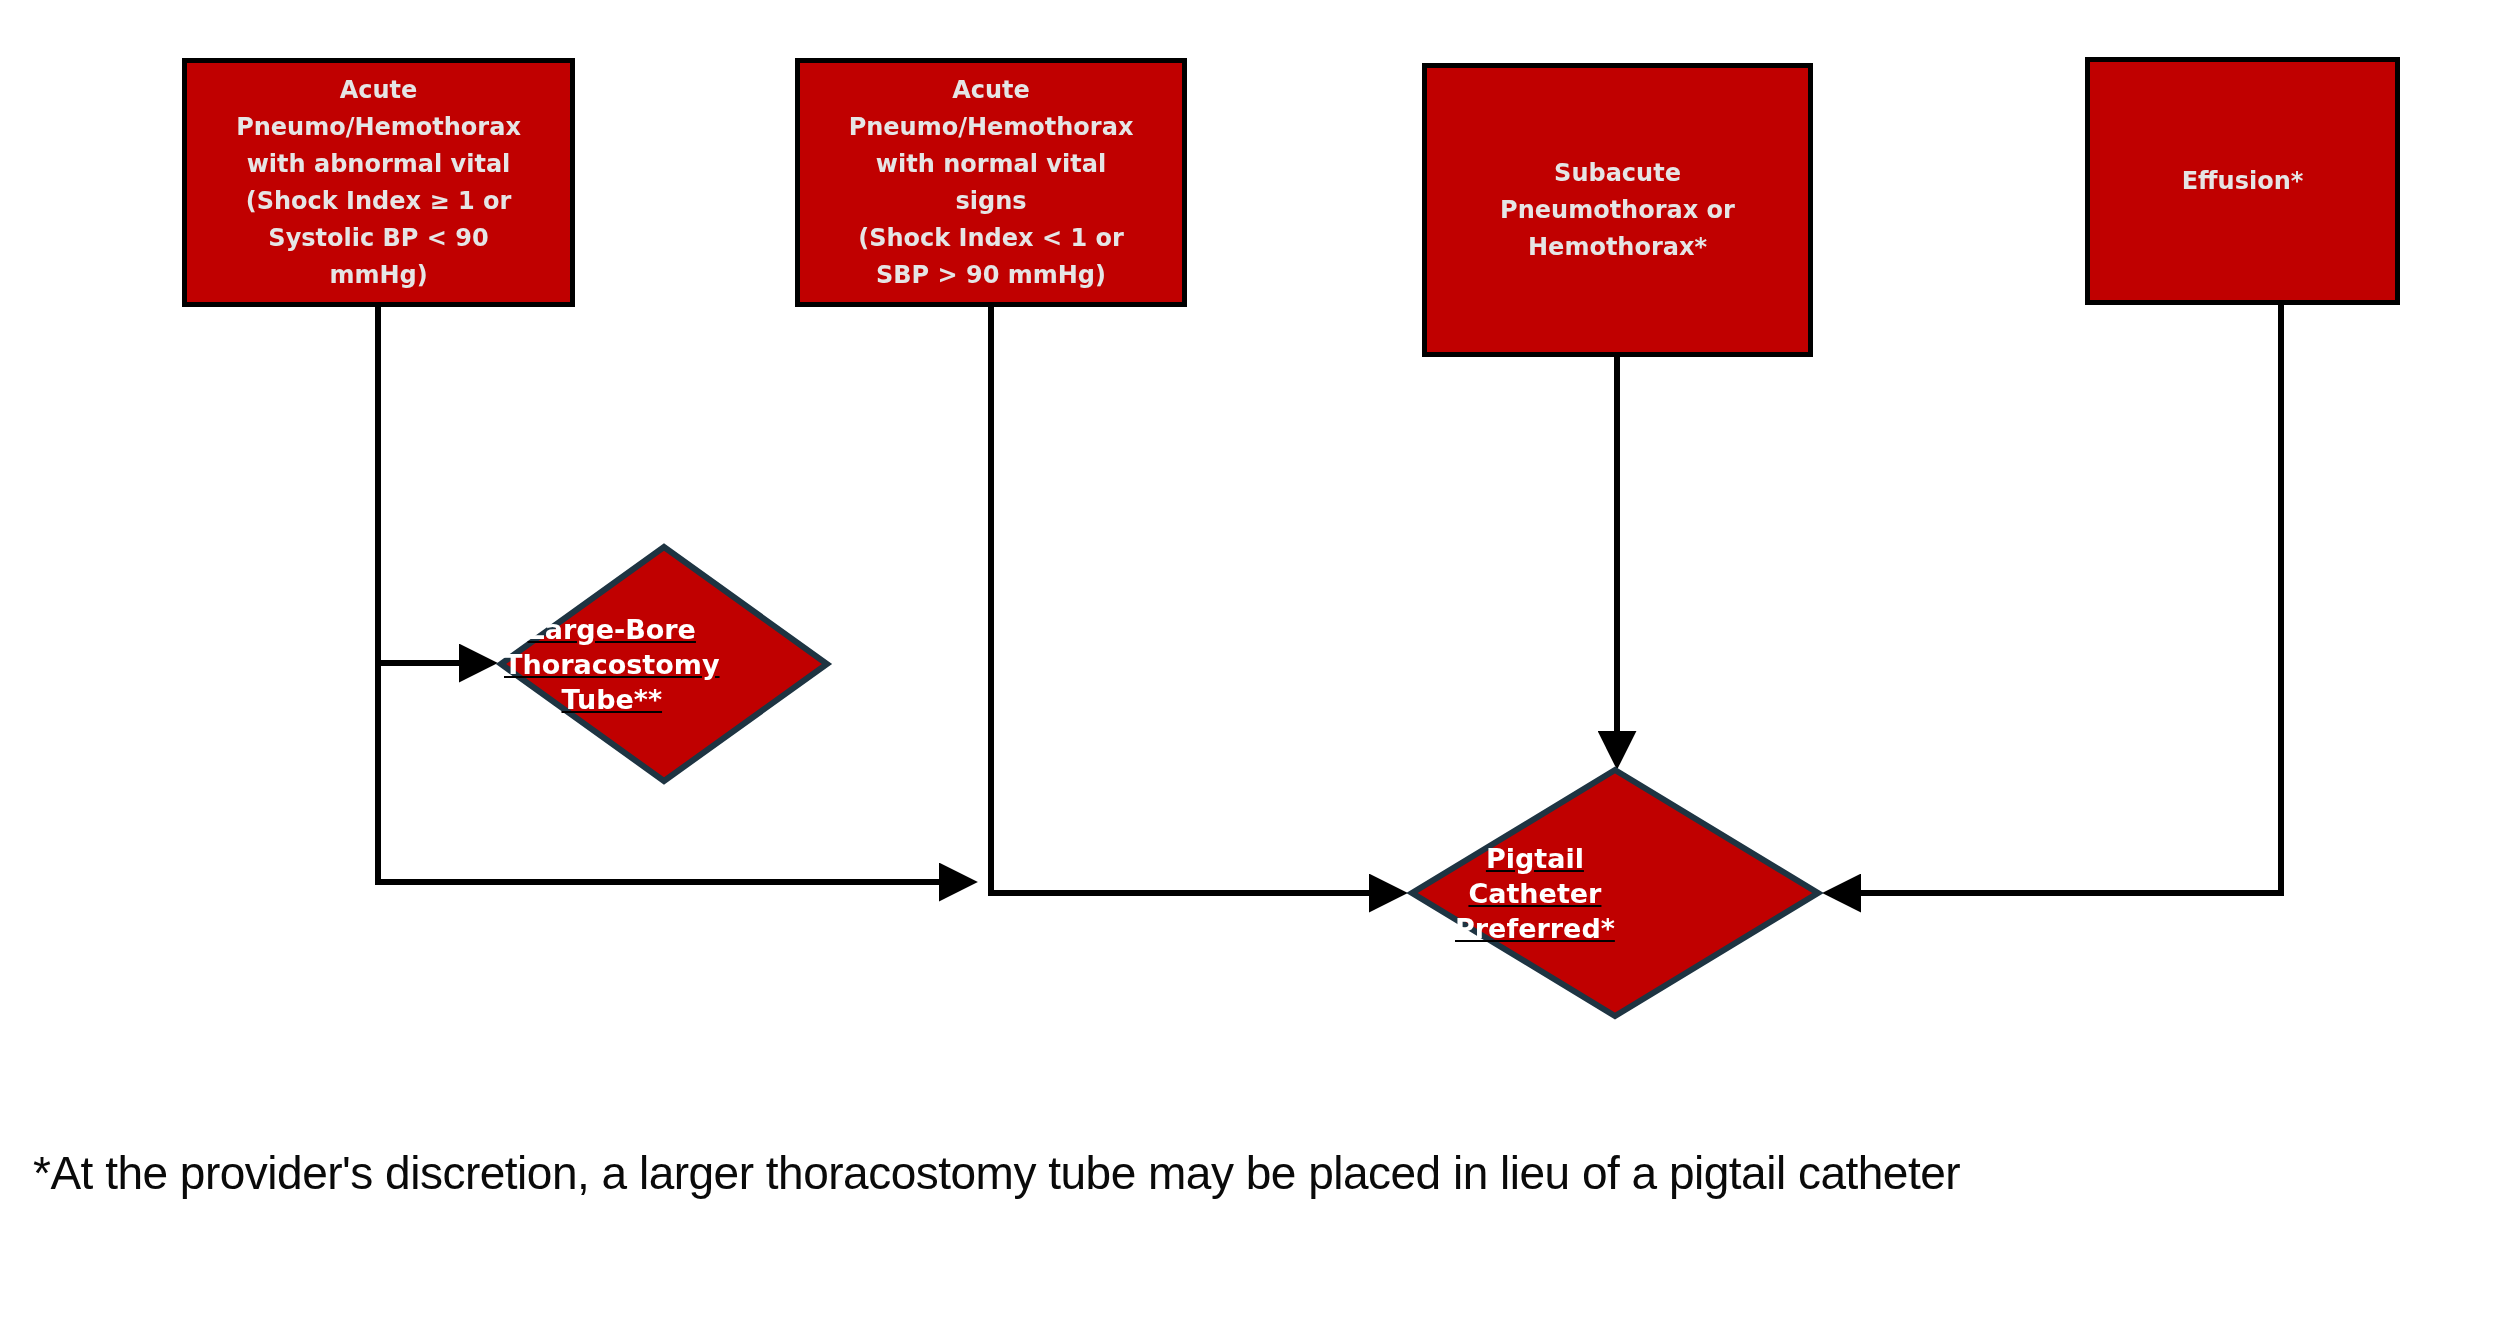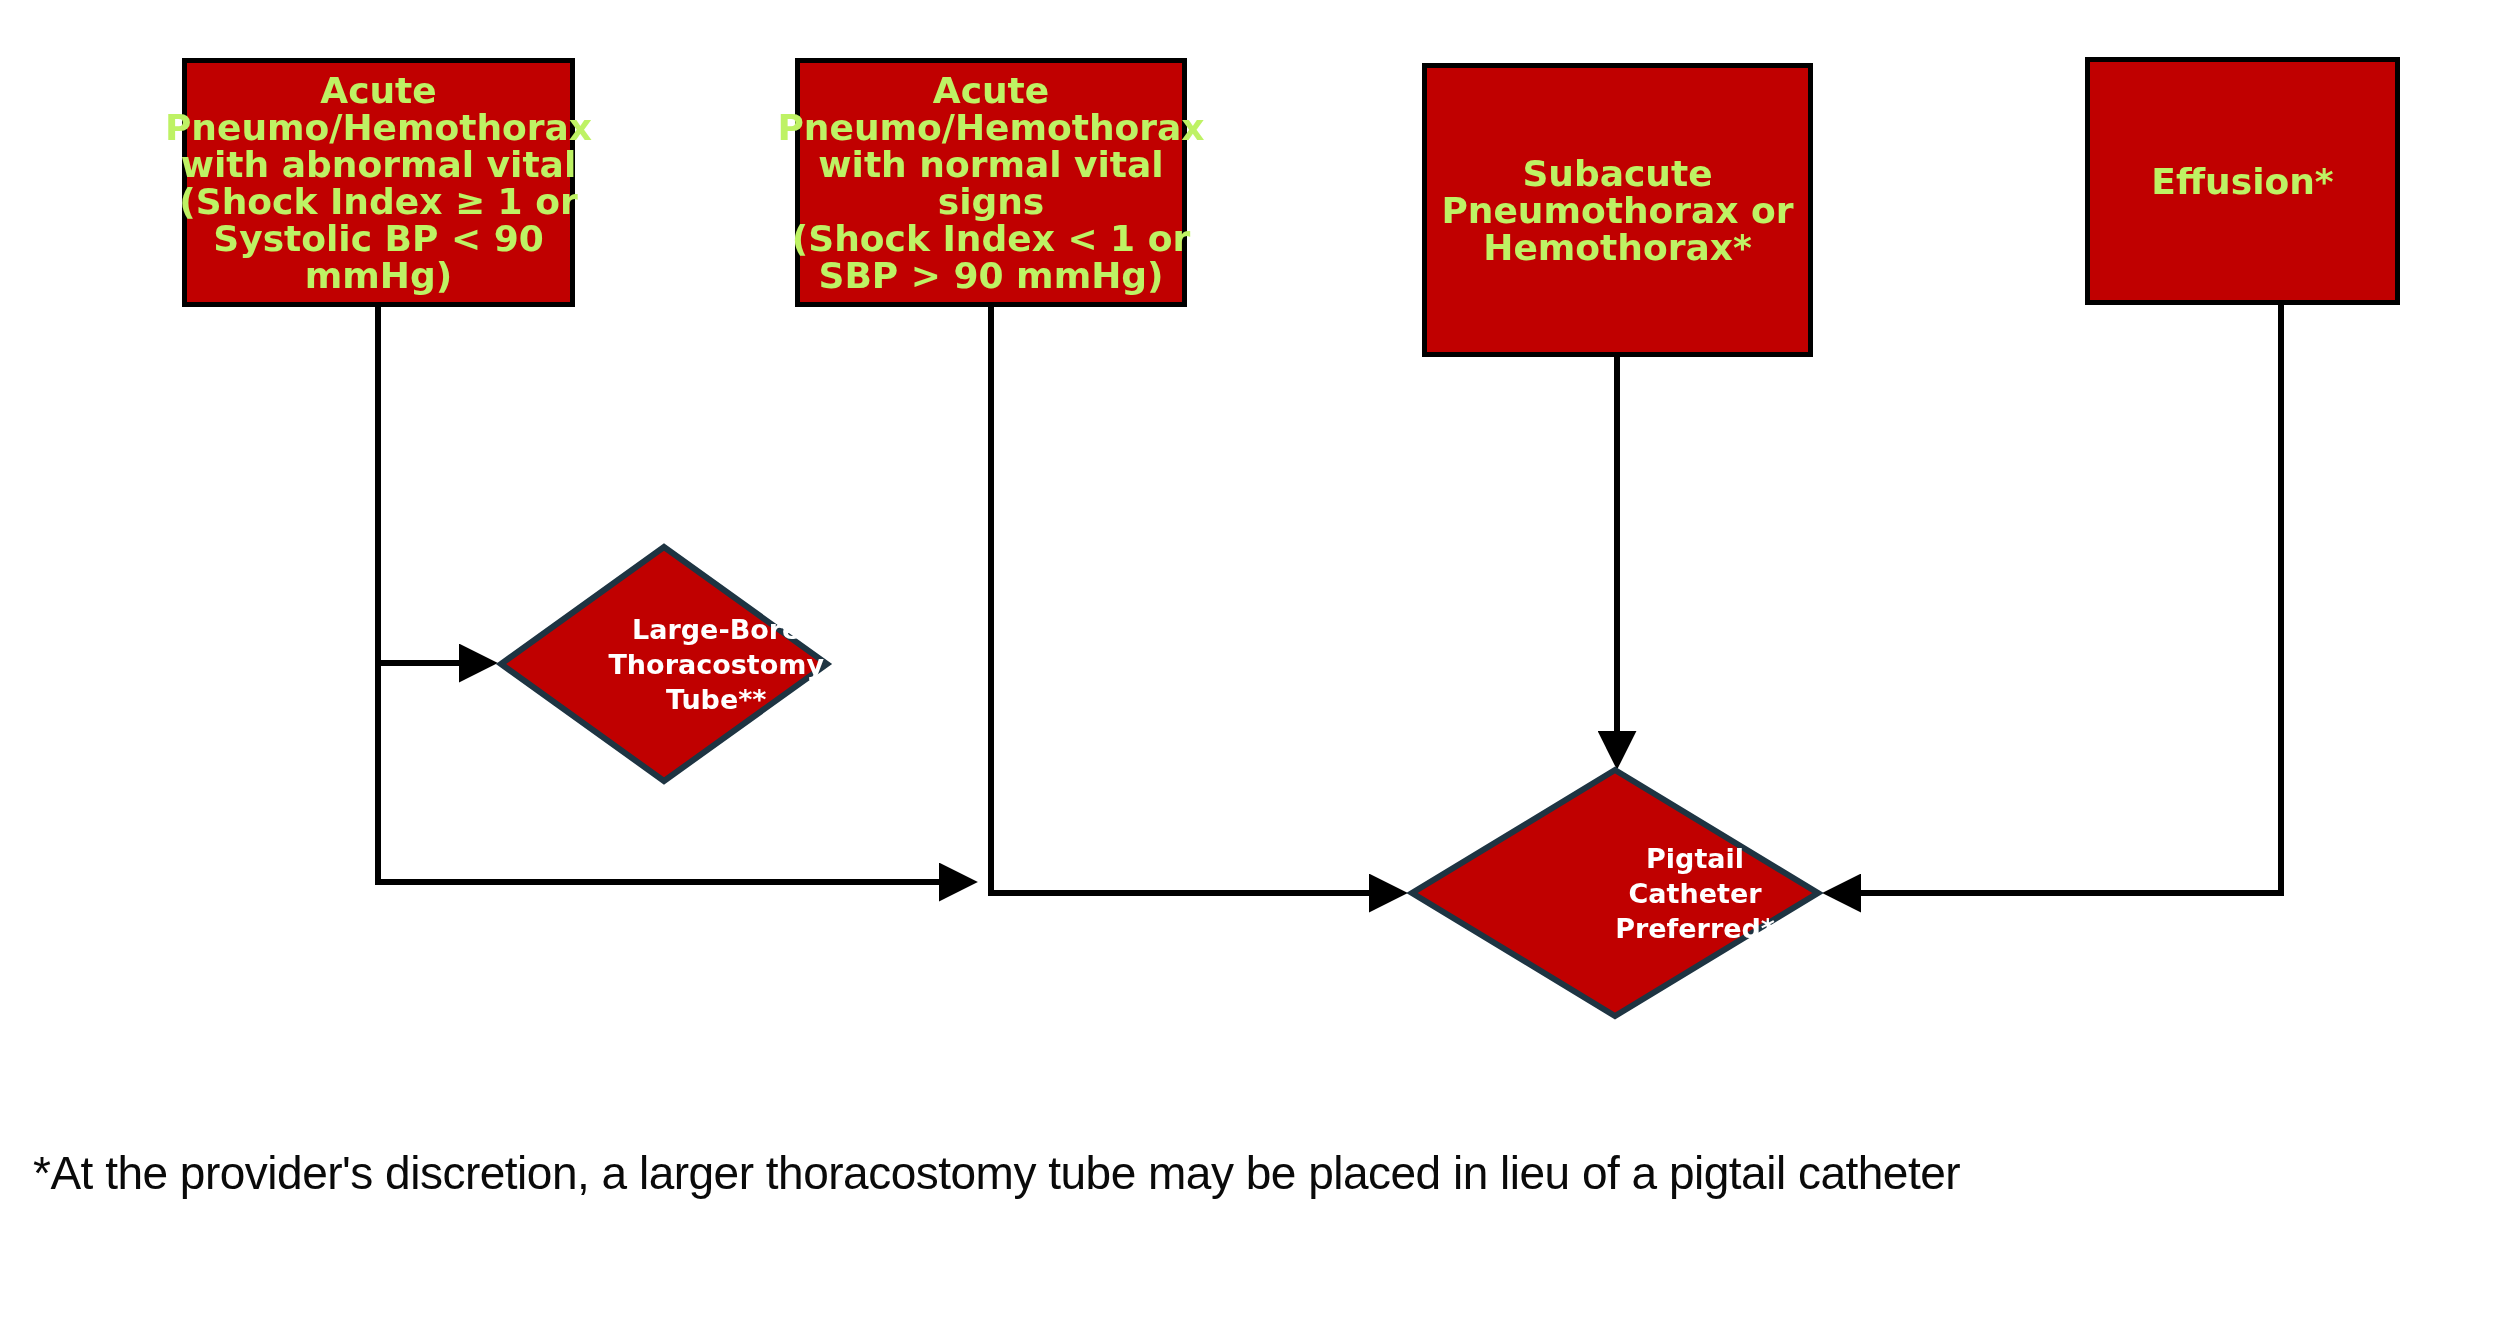--- a/index.html
+++ b/index.html
@@ -38,33 +38,34 @@
   .node-box {
     position: absolute;
     background: #c00000;
     border: 5px solid #000000;
     box-sizing: border-box;
     display: flex;
     align-items: center;
     justify-content: center;
   }
   .node-label {
-    color: #bef264;
+    color: #e5e5e5;
     font-weight: bold;
     text-align: center;
     white-space: pre-line;
-    font-size: 36px;
+    font-size: 24px;
     line-height: 37px;
   }
   .diamond-label-wrap {
     position: absolute;
     display: flex;
     align-items: center;
-    justify-content: flex-end;
+    justify-content: flex-start;
     pointer-events: none;
+    text-decoration: underline;
   }
   .diamond-label {
     color: #ffffff;
     font-weight: bold;
     text-align: center;
     white-space: pre-line;
     font-size: 27px;
     line-height: 35px;
   }
   #footnotes {

